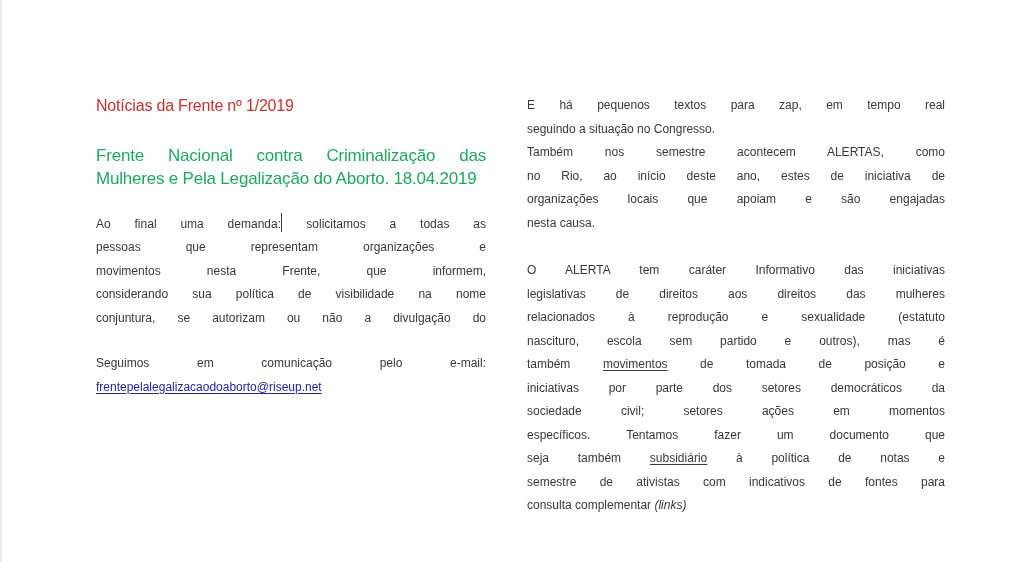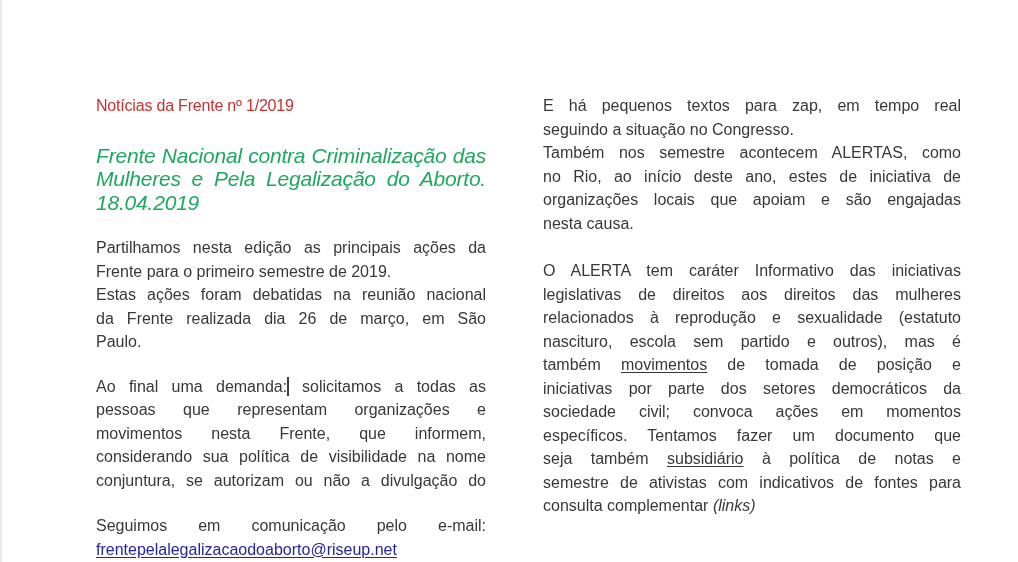--- a/index.html
+++ b/index.html
@@ -12,49 +12,48 @@
     overflow: hidden;
     background: var(--page-background, #ffffff);
     border-left: 2px solid var(--page-edge, #e9e9e9);
     box-sizing: border-box;
     font-family: "Liberation Sans", "DejaVu Sans", sans-serif;
     color: var(--body-text, #383838);
   }
   .page {
     display: flex;
     padding: 94px 0 0 94px;
-    gap: 57px;
+    gap: 41px;
   }
   .col-left  { width: 390px; flex: 0 0 390px; }
   .col-right { width: 418px; flex: 0 0 418px; }
 
   .line {
-    font-size: 16px;
+    font-size: 12px;
     line-height: 23.5px;
     text-align: justify;
     text-align-last: justify;
     white-space: normal;
   }
   .line.short { text-align-last: left; }
 
   .group-sp-26 { margin-bottom: 26px; }
   .group-sp-24 { margin-bottom: 24px; }
   .group-sp-22 { margin-bottom: 22px; }
   .group-sp-21 { margin-bottom: 21px; }
 
   .h-red .line {
     color: var(--heading-red, #c5322f);
     font-size: 16px;
     letter-spacing: -0.2px;
   }
   .h-green .line {
     color: var(--heading-green, #1fa75f);
-    font-size: 21px;
+    font-size: 17px;
     letter-spacing: -0.2px;
-    font-style: italic;
   }
 
   .u { text-decoration: underline; text-underline-offset: 2px; }
   .it { font-style: italic; }
 
   .email-link {
     color: var(--link-blue, #2424a0);
     text-decoration: underline;
     text-underline-offset: 2px;
     cursor: pointer;
@@ -77,27 +76,20 @@
 
     <div class="h-red group-sp-26">
       <div class="line short">Notícias da Frente nº 1/2019</div>
     </div>
 
     <div class="h-green group-sp-22">
       <div class="line">Frente Nacional contra Criminalização das</div>
       <div class="line short">Mulheres e Pela Legalização do Aborto. 18.04.2019</div>
     </div>
 
-    <div class="group-sp-21">
-      <div class="line">Partilhamos nesta edição as principais ações da</div>
-      <div class="line short">Frente para o primeiro semestre de 2019.</div>
-      <div class="line">Estas ações foram debatidas na reunião nacional</div>
-      <div class="line">da Frente realizada dia 26 de março, em São</div>
-      <div class="line short">Paulo.</div>
-    </div>
 
     <div class="group-sp-22">
       <div class="line"><span>Ao final uma demanda:</span><span class="cursor"></span>
         <span>solicitamos a todas as</span>
       </div>
       <div class="line">pessoas que representam organizações e</div>
       <div class="line">movimentos nesta Frente, que informem,</div>
       <div class="line">considerando sua política de visibilidade na nome</div>
       <div class="line">conjuntura, se autorizam ou não a divulgação do</div>
     </div>
@@ -124,21 +116,21 @@
       <div class="line">O ALERTA tem caráter Informativo das iniciativas</div>
       <div class="line">legislativas de direitos aos direitos das mulheres</div>
       <div class="line">relacionados à reprodução e sexualidade (estatuto</div>
       <div class="line">nascituro, escola sem partido e outros), mas é</div>
       <div class="line">
         <span>também</span>
         <span class="u">movimentos</span>
         <span>de tomada de posição e</span>
       </div>
       <div class="line">iniciativas por parte dos setores democráticos da</div>
-      <div class="line">sociedade civil; convoca ações em momentos</div>
+      <div class="line">sociedade civil; setores ações em momentos</div>
       <div class="line">específicos. Tentamos fazer um documento que</div>
       <div class="line">
         <span>seja também</span>
         <span class="u">subsidiário</span>
         <span>à política de notas e</span>
       </div>
       <div class="line">semestre de ativistas com indicativos de fontes para</div>
       <div class="line short">
         <span>consulta complementar</span>
         <span class="it">(links)</span>

